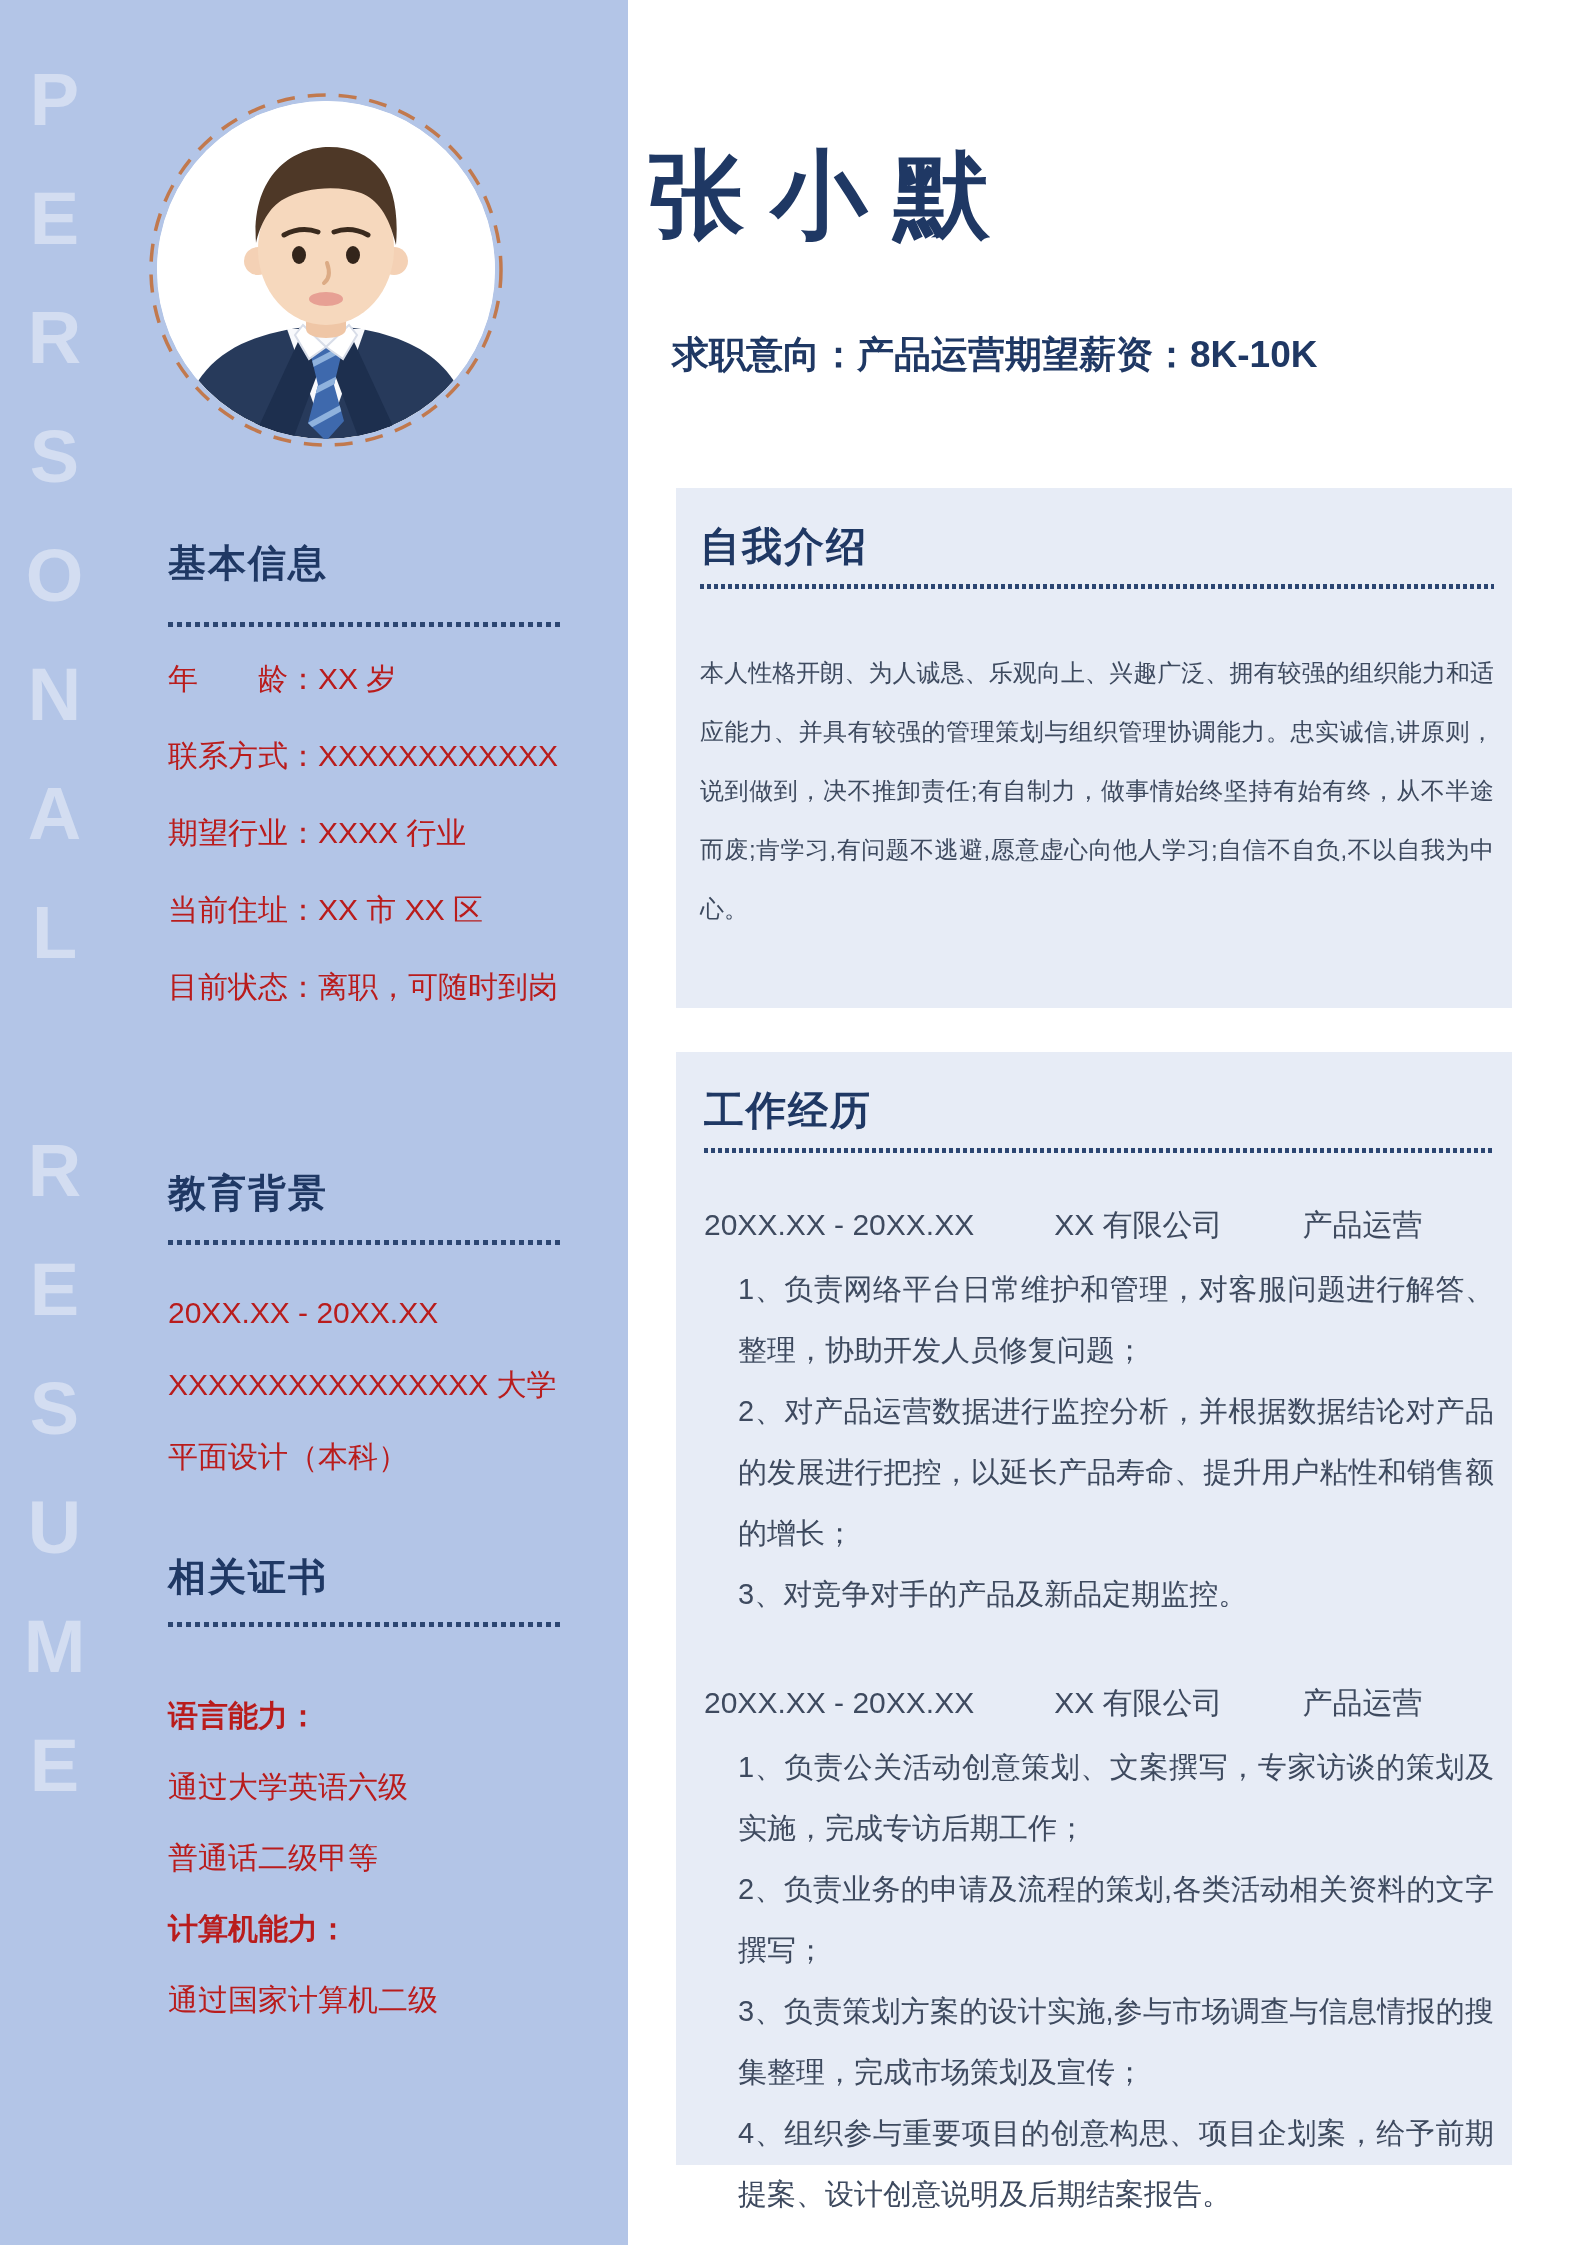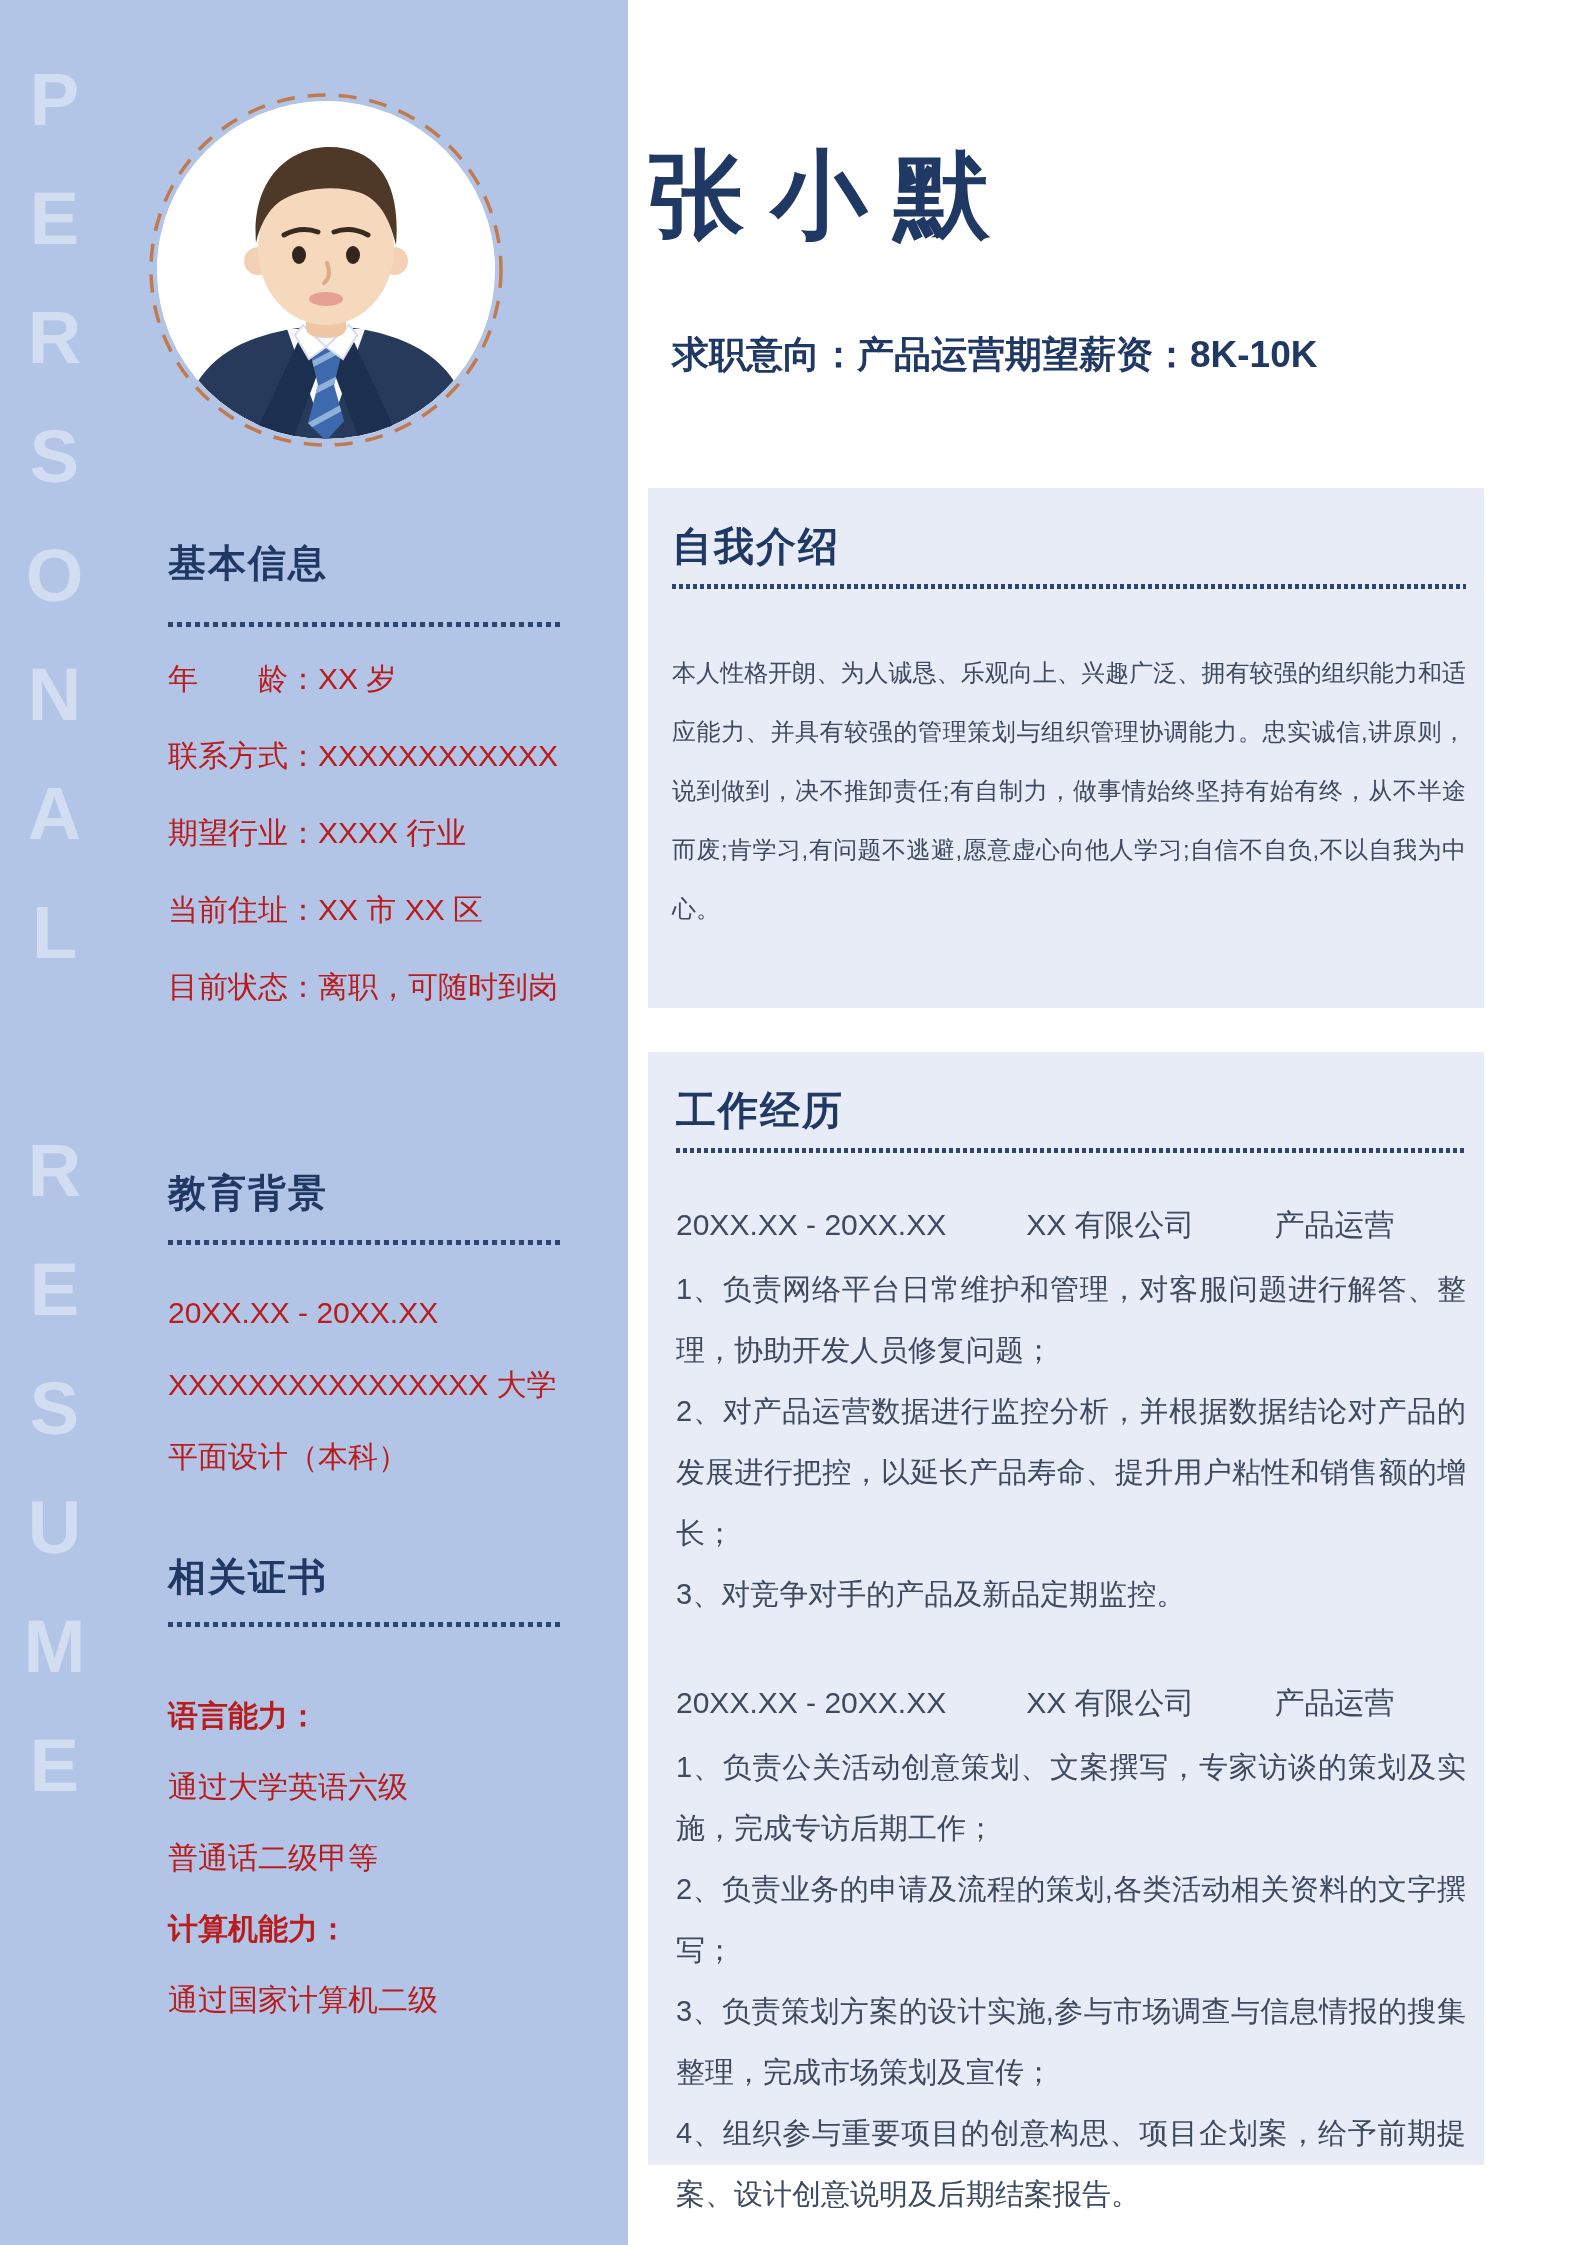--- a/index.html
+++ b/index.html
@@ -42,37 +42,37 @@
   
   .name{
     position:absolute;left:648px;top:132px;
     font-size:96px;font-weight:700;color:var(--navy);letter-spacing:0.28em;white-space:nowrap;
   }
   .intent{
     position:absolute;left:672px;top:330px;display:flex;
     font-size:37px;color:var(--navy);font-weight:600;white-space:nowrap;
   }
   .panel{
-    position:absolute;left:648px;width:836px;background:var(--panel-bg);
+    position:absolute;left:676px;width:836px;background:var(--panel-bg);
     padding:34px 18px 0 24px;
   }
   .panel-about{top:488px;height:520px;}
   .panel-work{top:1052px;height:1113px;padding-left:28px;}
   .panel-title{font-size:40px;font-weight:700;color:var(--navy);line-height:48px;letter-spacing:2px;}
   .panel .dotline{margin-top:14px;background:repeating-linear-gradient(90deg,var(--dot) 0 4px,transparent 4px 7px);}
   .about-body{
     margin-top:54px;font-size:24px;line-height:59px;color:var(--body);
     text-align:justify;text-justify:inter-ideograph;
   }
   .job-header{
     display:flex;gap:80px;font-size:30px;color:var(--body);white-space:nowrap;line-height:40px;
   }
   .job1-header{margin-top:52px;}
   .job2-header{margin-top:58px;}
-  .job-bullets{margin-top:14px;}
+  .job-bullets{margin-top:14px;margin-left:34px;}
   .job-bullets p{
     font-size:29px;line-height:61px;color:var(--body);
     text-align:justify;text-justify:inter-ideograph;
   }
 </style>
 </head>
 <body>
 
 <div class="page">
 

